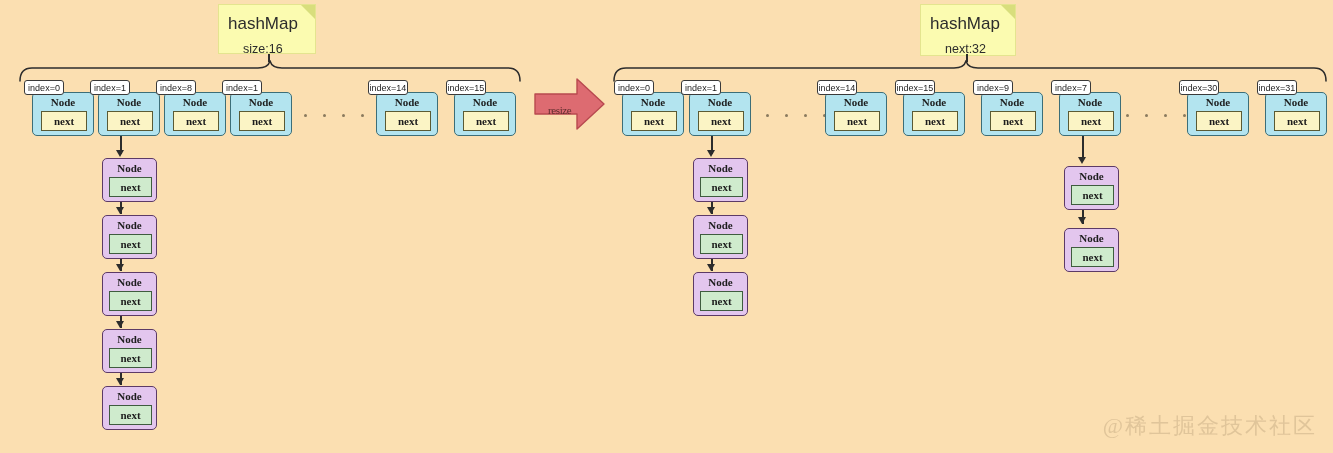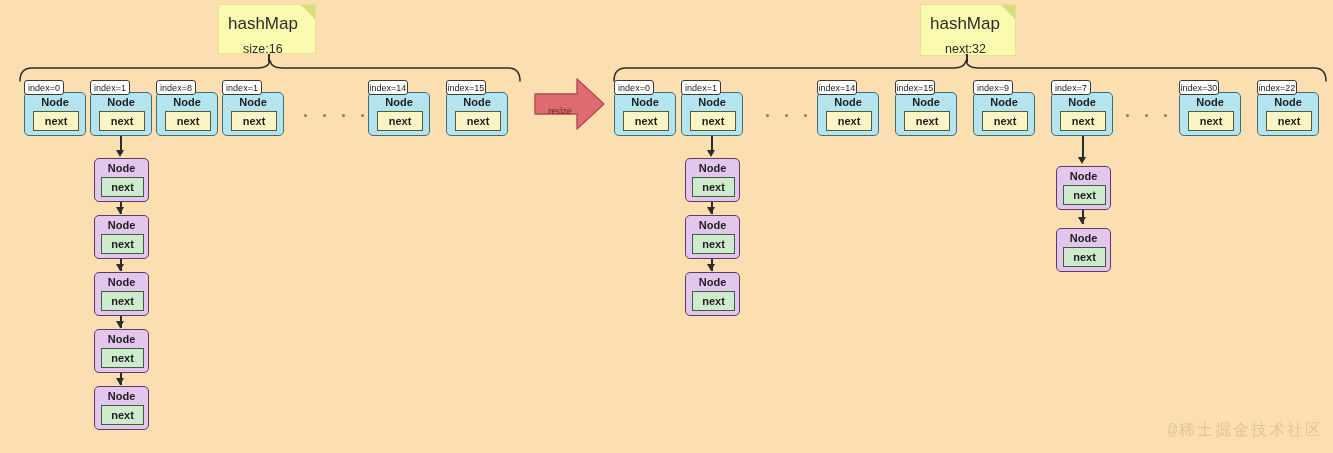--- a/index.html
+++ b/index.html
@@ -77,28 +77,29 @@
     font-size: 9px;
     color: #1d1d1d;
     display: flex;
     align-items: center;
     justify-content: center;
     letter-spacing: 0px;
     z-index: 3;
   }
   .node-box {
     position: absolute;
-    left: 0;
+    left: 8px;
     top: 12px;
     width: 62px;
     height: 44px;
     box-sizing: border-box;
     border: 1.4px solid #3a3a3a;
     border-radius: 5px;
     z-index: 2;
+    font-family: Liberation Serif, serif;
   }
   .node-box.blue {
     background: #b3e4ef;
     border-color: #3c6e78;
   }
   .node-box.purple {
     background: #e3c6ee;
     border-color: #5c3a66;
   }
   .node-title {
@@ -183,26 +184,26 @@
     position: absolute;
     font-family: Liberation Serif, serif;
     font-size: 11px;
     color: #5f2d2d;
     letter-spacing: -0.4px;
   }
 
   
   .watermark {
     position: absolute;
-    right: 10px;
+    right: 16px;
     bottom: 12px;
-    font-size: 16px;
+    font-size: 22px;
     color: #e0c59a;
     letter-spacing: 2px;
-    font-family: Liberation Mono, monospace;
+    font-family: Liberation Serif, serif;
     user-select: none;
   }
 </style>
 </head>
 <body>
 
 <div id="stage">
 
   <div class="sticky" style="left:218px; top:4px; width:98px; height:50px;">
     <span class="fold"></span>
@@ -396,21 +397,21 @@
 
   <div class="bucket" style="left:1179px; top:80px;">
     <div class="idx-label">index=30</div>
     <div class="node-box blue">
       <div class="node-title">Node</div>
       <div class="next-box yellow">next</div>
     </div>
   </div>
 
   <div class="bucket" style="left:1257px; top:80px;">
-    <div class="idx-label">index=22</div>
+    <div class="idx-label">index=31</div>
     <div class="node-box blue">
       <div class="node-title">Node</div>
       <div class="next-box yellow">next</div>
     </div>
   </div>
 
   <div class="arrow-v" style="left:711px; top:136px; height:18px;"></div>
   <div class="arrow-head" style="left:707.3px; top:150px;"></div>
   <div class="chain-node" style="left:685px; top:158px;">
     <div class="node-box purple">

